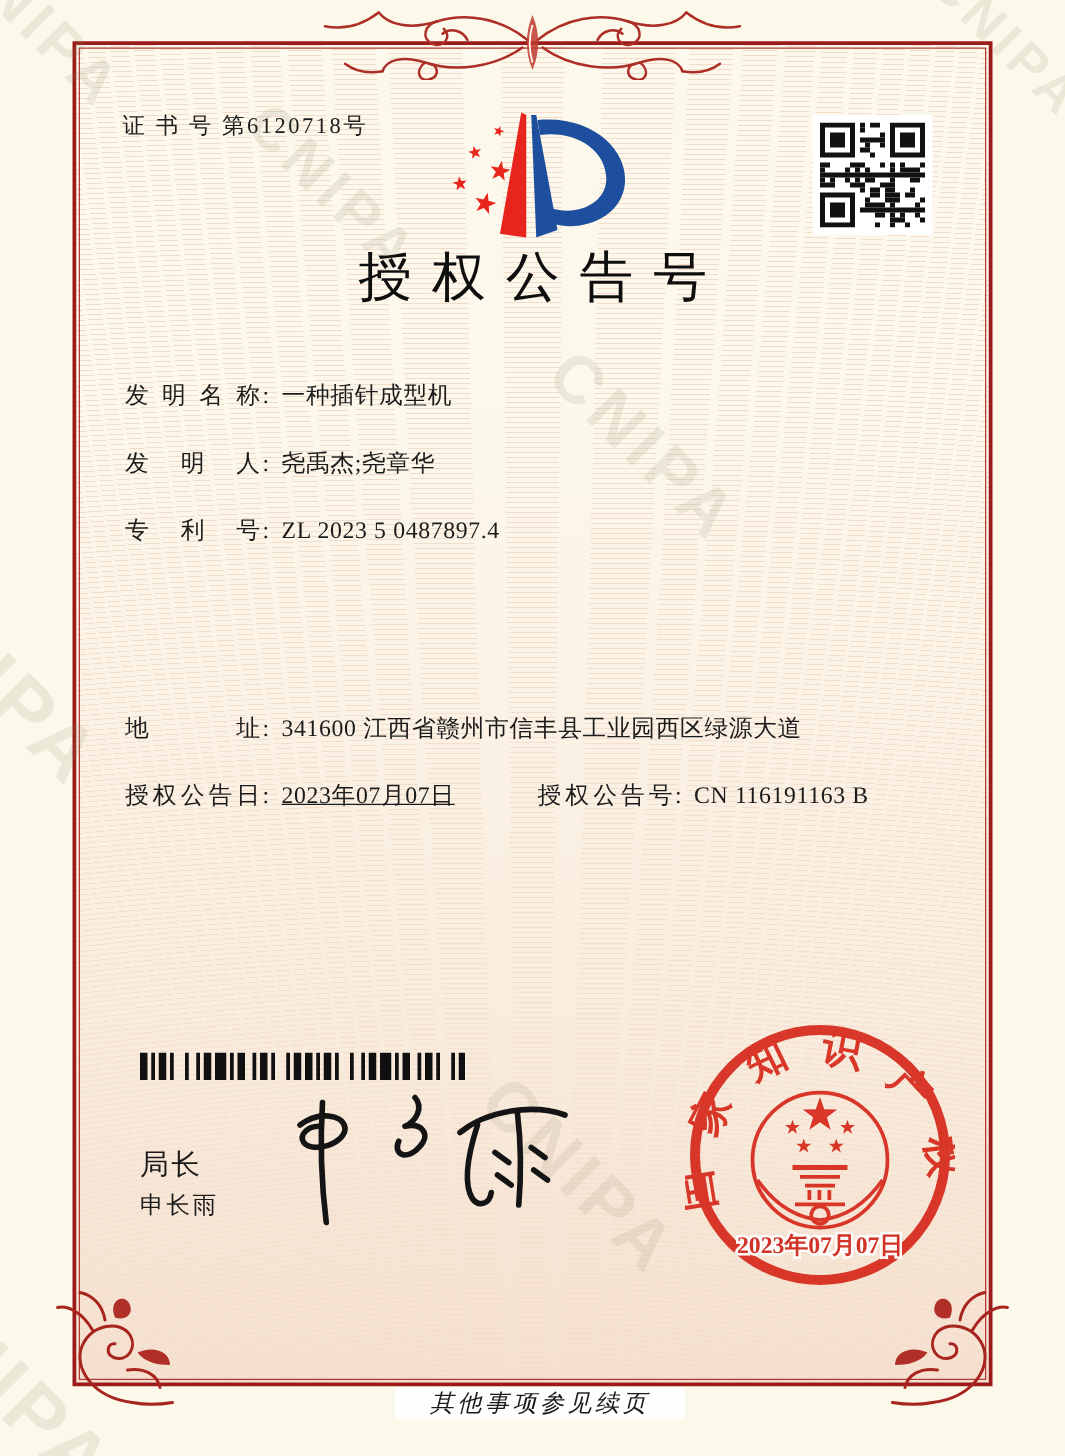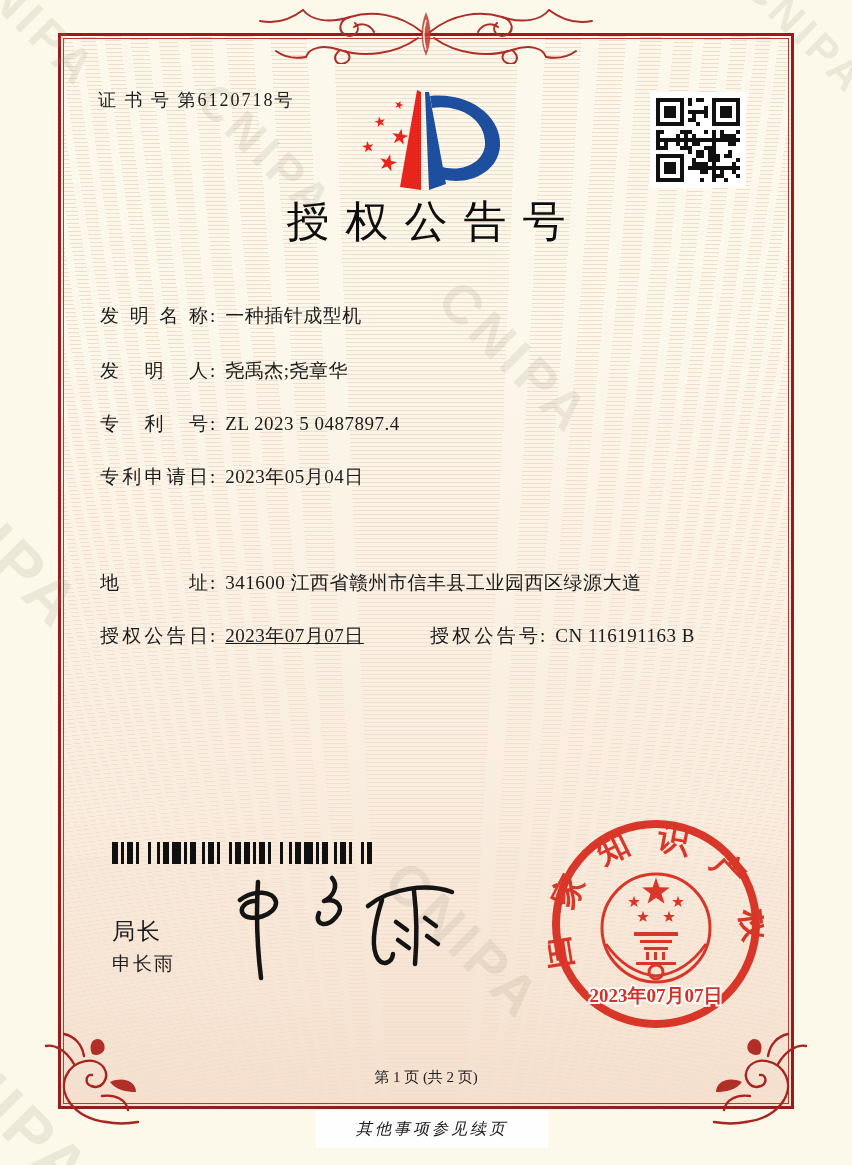--- a/index.html
+++ b/index.html
@@ -45,23 +45,23 @@
   .paras p{margin:0;text-indent:2em;}
   .paras p + p{margin-top:1px;}
   .barcode{position:absolute;left:112px;top:842px;width:260px;height:22px;overflow:hidden;
            white-space:nowrap;z-index:4;}
   .sig-title{position:absolute;left:112px;top:916px;font-size:23px;color:#1b1b1b;z-index:4;letter-spacing:2px;}
   .sig-name{position:absolute;left:112px;top:951px;font-size:19px;color:#1b1b1b;z-index:4;letter-spacing:2px;}
   .signature{position:absolute;left:222px;top:866px;width:240px;height:126px;z-index:5;}
   .seal{position:absolute;left:548px;top:816px;width:216px;height:216px;z-index:5;opacity:0.92;}
   .page-num{position:absolute;left:0;top:1068px;width:100%;text-align:center;z-index:4;
             font-size:15px;color:#222;}
-  .footer-note{position:absolute;left:316px;top:1110px;width:232px;height:38px;background:#FEFEFE;
+  .footer-note{position:absolute;left:316px;top:1110px;width:232px;height:25px;background:#FEFEFE;
                z-index:4;display:flex;align-items:center;justify-content:center;
-               font-size:16px;font-style:italic;color:#1a1a1a;letter-spacing:3px;}
+               font-size:19px;font-style:italic;color:#1a1a1a;letter-spacing:3px;}
 </style>
 </head>
 <body>
 
 <div class="page">
 
   <div class="panel"></div>
 
   <span class="wm" style="left:-12px;top:-62px;font-size:48px;">CNIPA</span>
   <span class="wm" style="left:225px;top:72px;font-size:48px;">CNIPA</span>
@@ -269,23 +269,20 @@
 
   <div class="frow" style="top:303px;">
     <span class="flabel">发明名称</span><span class="fcolon">:</span><span class="fval">一种插针成型机</span>
   </div>
   <div class="frow" style="top:358px;">
     <span class="flabel">发明人</span><span class="fcolon">:</span><span class="fval">尧禹杰;尧章华</span>
   </div>
   <div class="frow" style="top:411px;">
     <span class="flabel">专利号</span><span class="fcolon">:</span><span class="fval">ZL 2023 5 0487897.4</span>
   </div>
-  <div class="frow" style="top:464px;">
-    <span class="flabel">专利申请日</span><span class="fcolon">:</span><span class="fval">2023年05月04日</span>
-  </div>
   <div class="frow" style="top:570px;">
     <span class="flabel">地址</span><span class="fcolon">:</span><span class="fval">341600 江西省赣州市信丰县工业园西区绿源大道</span>
   </div>
   <div class="frow" style="top:623px;text-decoration:underline;">
     <span class="flabel">授权公告日</span><span class="fcolon">:</span><span class="fval">2023年07月07日</span>
   </div>
   <div class="frow" style="top:623px;left:430px;">
     <span class="flabel">授权公告号</span><span class="fcolon">:</span><span class="fval">CN 116191163 B</span>
   </div>
 
@@ -330,19 +327,18 @@
         <rect x="106" y="136" width="3" height="8"></rect>
         <rect x="114" y="136" width="3" height="8"></rect>
         <rect x="88" y="146" width="40" height="3"></rect>
       </g>
       <circle cx="108" cy="156" r="7" fill="none" stroke="#D6281A" stroke-width="3"></circle>
       <path d="M58,128 C72,148 88,158 108,160 M158,128 C144,148 128,158 108,160" fill="none" stroke="#D6281A" stroke-width="3"></path>
     </g>
     <text x="108" y="186" text-anchor="middle" font-size="19" font-weight="bold" fill="#CE2418" stroke="#FFFFFF" stroke-width="4" paint-order="stroke" font-family="'Liberation Serif','DejaVu Serif',serif">2023年07月07日</text>
   </svg>
 
-  <div class="page-num">第 1 页 (共 2 页)</div>
 
   <div class="footer-note">
     <span>其他事项参见续页</span>
   </div>
 
 </div>
 
 </body></html>

